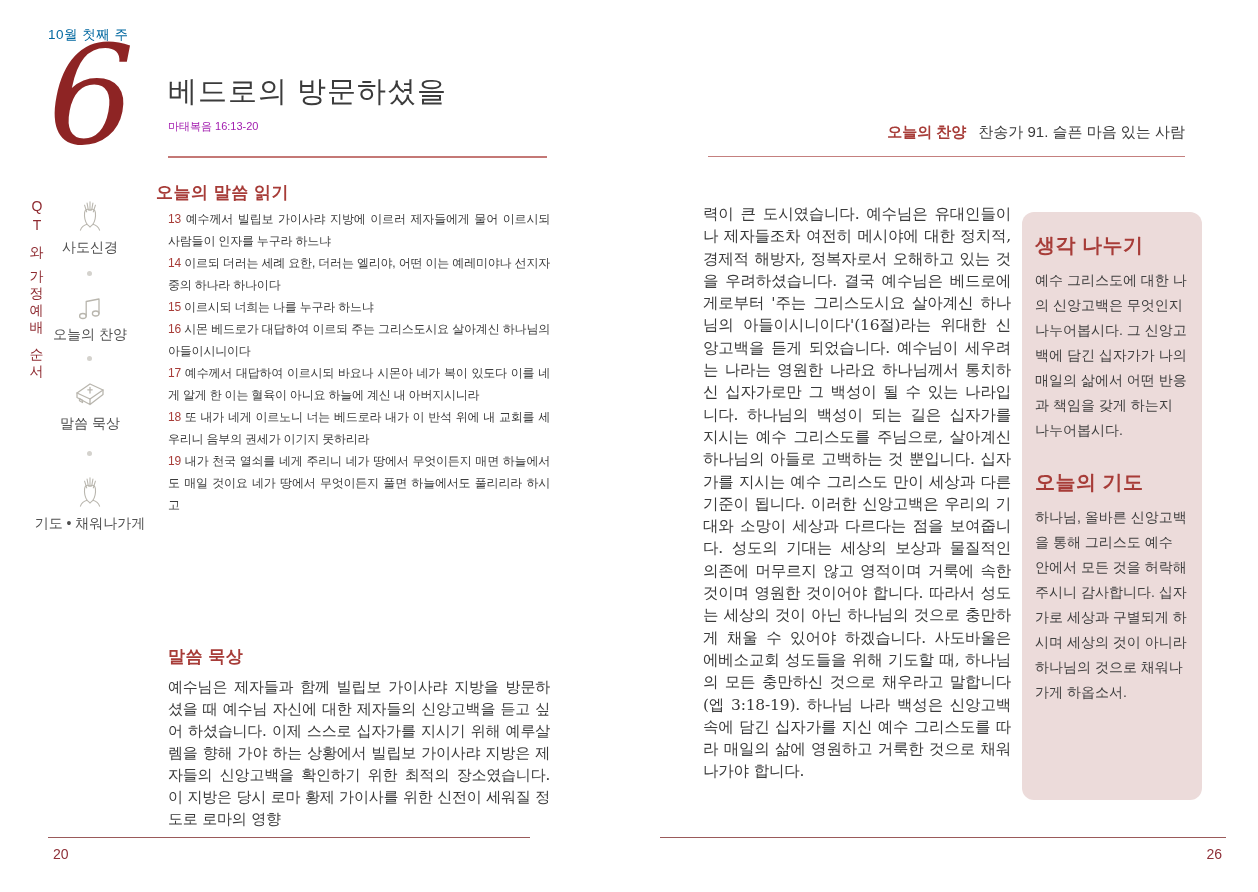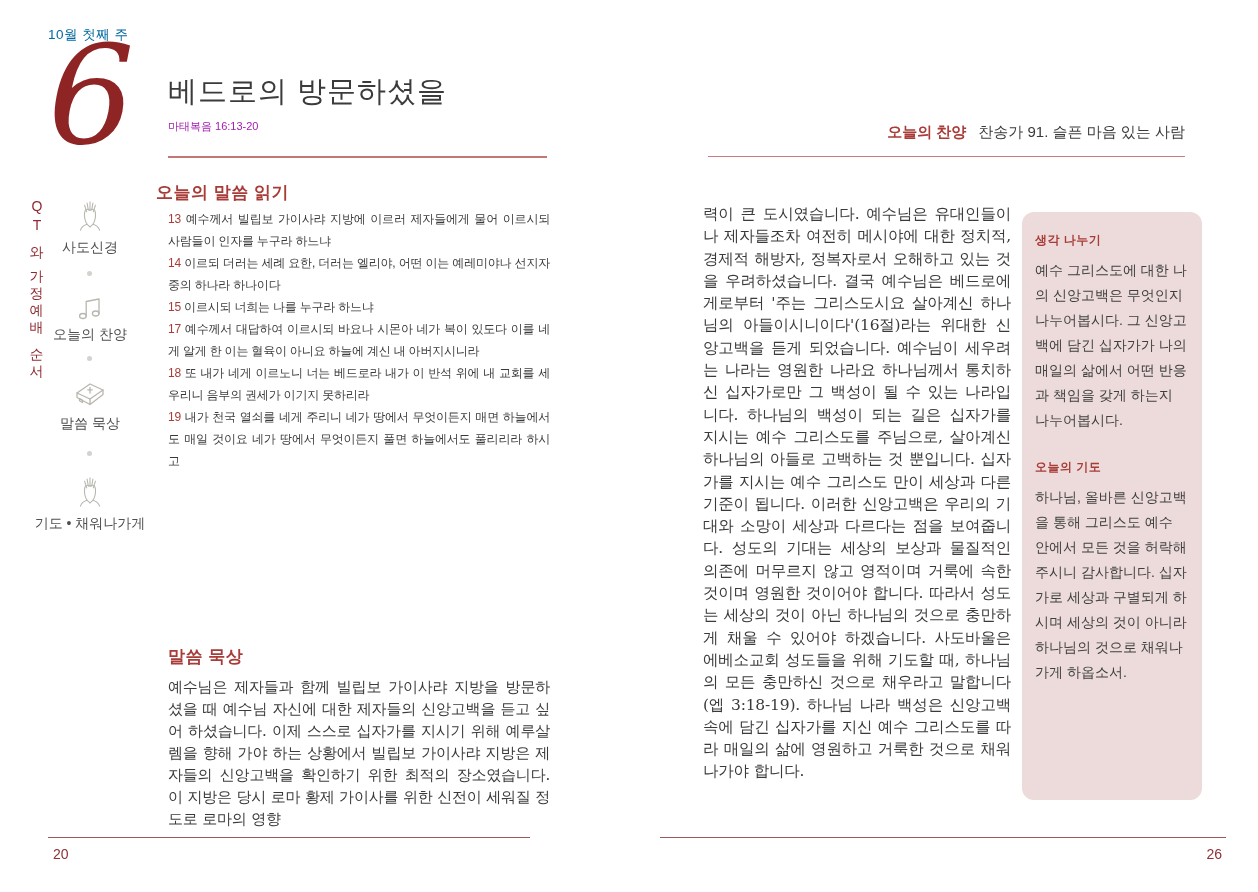--- a/index.html
+++ b/index.html
@@ -56,21 +56,21 @@
   .header-rule-right { left:708px; top:156px; width:477px; height:1px; background:#c4807f; }
 
   
   .right-body { left:703px; top:203px; width:308px;
             font-family:"DejaVu Serif", serif; font-size:15.5px; line-height:22.3px;
             text-align:justify; color:#3a3a3a; letter-spacing:-.2px; }
 
   
   .idea-box { left:1022px; top:212px; width:180px; height:588px; background:#ecdbda;
               border-radius:12px; box-sizing:border-box; padding:20px 13px; overflow:hidden; }
-  .box-heading { font-size:12px; font-weight:700; color:#a73c38; letter-spacing:.5px; }
+  .box-heading { font-size:20px; font-weight:700; color:#a73c38; letter-spacing:.5px; }
   .box-text { font-size:14px; line-height:25px; color:#3f3f3f; margin-top:9px; }
   .box-heading.second { margin-top:26px; }
 
   svg.icon { stroke:#b9b6ae; fill:none; stroke-width:1.3; stroke-linecap:round; stroke-linejoin:round; }
 </style>
 </head>
 <body>
 
 <div class="abs week-label">10월 첫째 주</div>
 <div class="abs day-number">6</div>
@@ -122,20 +122,21 @@
     <path d="M14.5 31 C11 32 8 34 6.5 38 M21.5 31 C25 32 28 34 29.5 38"></path>
   </svg>
   <span class="w-label">기도 • 채워나가게</span>
 </div>
 
 <div class="abs section-heading reading-heading">오늘의 말씀 읽기</div>
 <div class="abs verses">
   <p><span class="vnum">13</span> <span>예수께서 빌립보 가이사랴 지방에 이르러 제자들에게 물어 이르시되 사람들이 인자를 누구라 하느냐</span></p>
   <p><span class="vnum">14</span> <span>이르되 더러는 세례 요한, 더러는 엘리야, 어떤 이는 예레미야나 선지자 중의 하나라 하나이다</span></p>
   <p><span class="vnum">15</span> <span>이르시되 너희는 나를 누구라 하느냐</span></p>
+  <p><span class="vnum">16</span> <span>시몬 베드로가 대답하여 이르되 주는 그리스도시요 살아계신 하나님의 아들이시니이다</span></p>
   <p><span class="vnum">17</span> <span>예수께서 대답하여 이르시되 바요나 시몬아 네가 복이 있도다 이를 네게 알게 한 이는 혈육이 아니요 하늘에 계신 내 아버지시니라</span></p>
   <p><span class="vnum">18</span> <span>또 내가 네게 이르노니 너는 베드로라 내가 이 반석 위에 내 교회를 세우리니 음부의 권세가 이기지 못하리라</span></p>
   <p><span class="vnum">19</span> <span>내가 천국 열쇠를 네게 주리니 네가 땅에서 무엇이든지 매면 하늘에서도 매일 것이요 네가 땅에서 무엇이든지 풀면 하늘에서도 풀리리라 하시고</span></p>
 </div>
 
 <div class="abs section-heading meditation-heading">말씀 묵상</div>
 <div class="abs meditation-body">예수님은 제자들과 함께 빌립보 가이사랴 지방을 방문하셨을 때 예수님 자신에 대한 제자들의 신앙고백을 듣고 싶어 하셨습니다. 이제 스스로 십자가를 지시기 위해 예루살렘을 향해 가야 하는 상황에서 빌립보 가이사랴 지방은 제자들의 신앙고백을 확인하기 위한 최적의 장소였습니다. 이 지방은 당시 로마 황제 가이사를 위한 신전이 세워질 정도로 로마의 영향</div>
 
 <div class="abs footer-rule-left"></div>
 <div class="abs page-num page-num-left">20</div>

